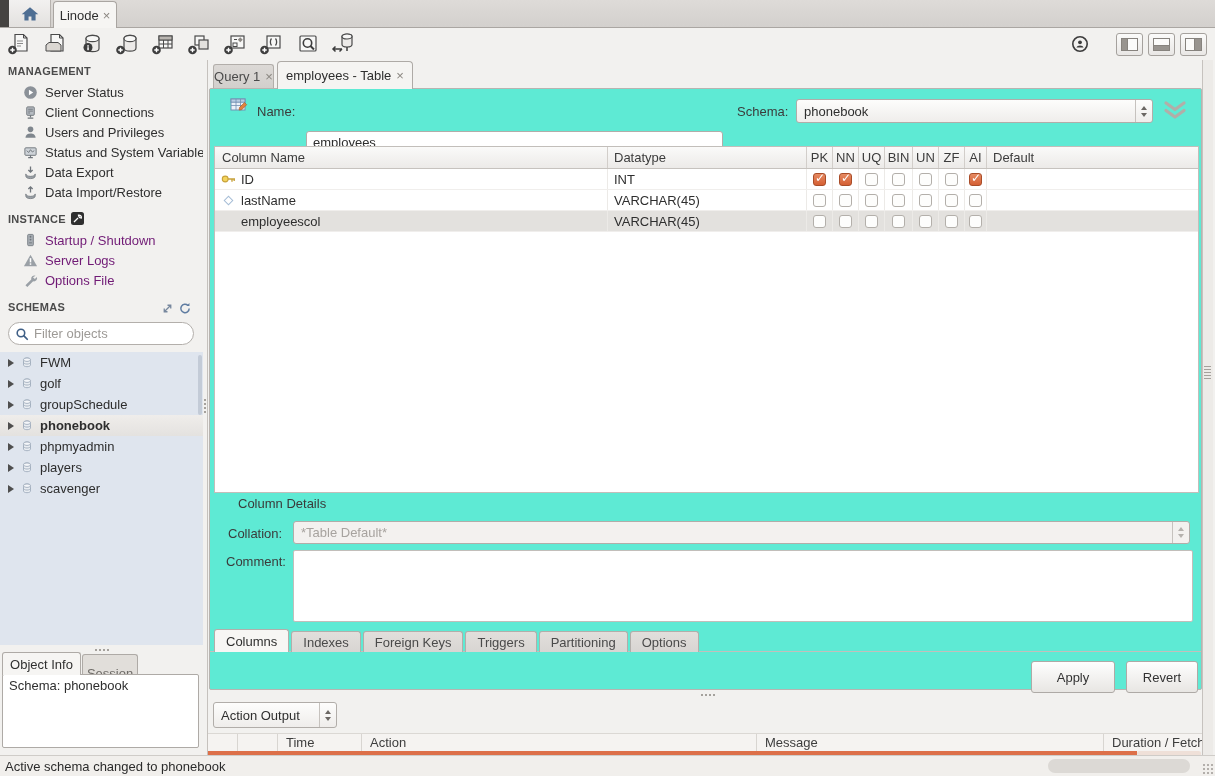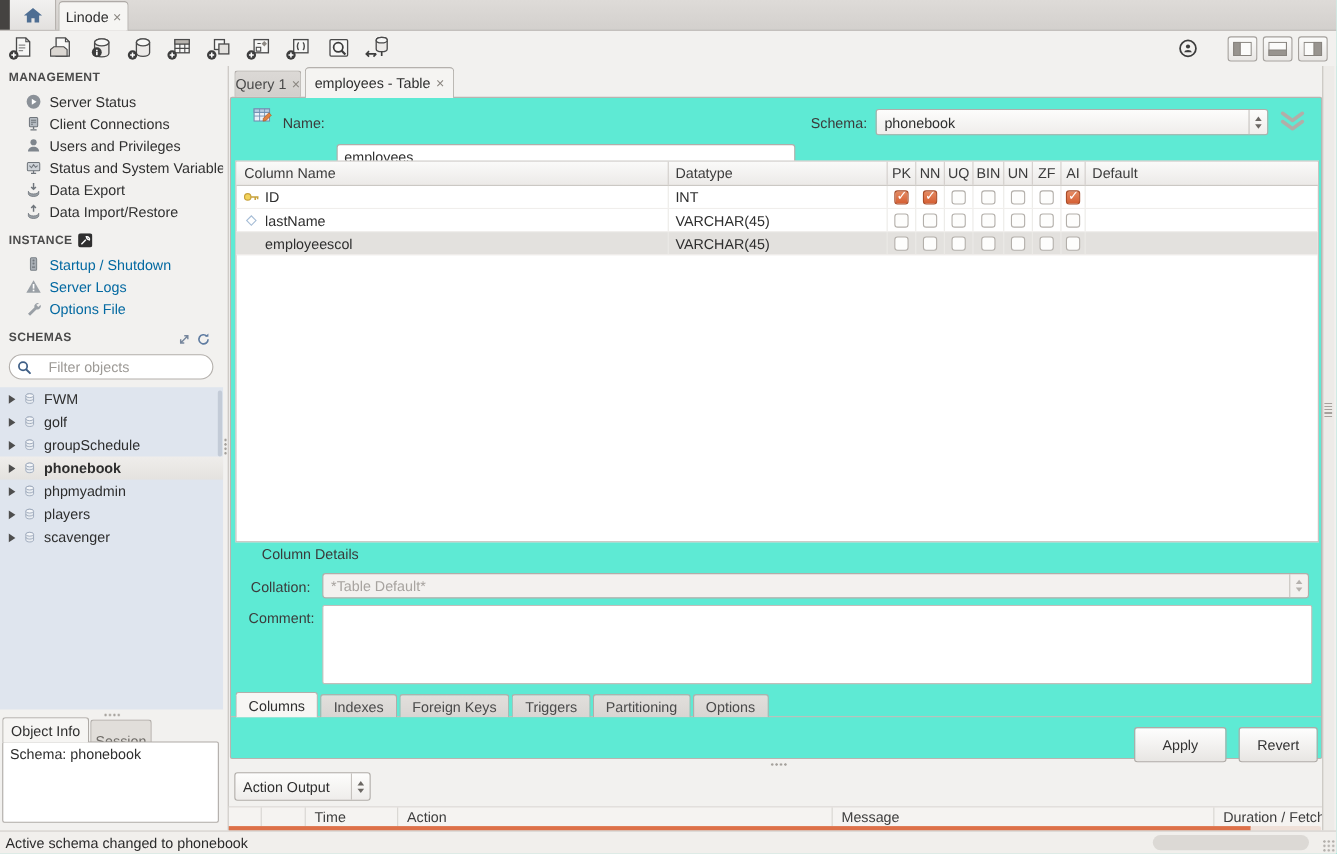--- a/index.html
+++ b/index.html
@@ -26,23 +26,23 @@
   .tb-right { position:absolute; right:8px; top:0; height:32px; display:flex; align-items:center; gap:5px; }
   .conn-ind { margin-right:22px; display:flex; align-items:center; }
   .toggle-btn { width:27px; height:23px; border:1px solid #a5a19d; border-radius:3px;
     background:linear-gradient(#fbfbfa,#e9e7e5); display:flex; align-items:center; justify-content:center; }
 
   
   .sidebar { position:absolute; left:0; top:60px; width:203px; height:695px; overflow:hidden; }
   .sec-title { position:absolute; left:8px; font-size:11px; font-weight:bold; color:#4b4b4b; letter-spacing:.3px; display:flex; align-items:center; gap:5px;}
   .nav-item { position:absolute; left:0; width:203px; height:20px; display:flex; align-items:center; padding-left:23px; gap:7px; white-space:nowrap; }
   .nav-item .lbl { color:#2f2f2f; }
-  .nav-item.disabled .lbl { color:#0369a1; }
+  .nav-item.disabled .lbl { color:#701a75; }
   .filter-box { position:absolute; left:8px; top:262px; width:186px; height:23px; background:#fff;
-    border:1px solid #b3afab; border-radius:12px; display:flex; align-items:center; padding:0 6px; gap:15px; }
+    border:1px solid #b3afab; border-radius:12px; display:flex; align-items:center; padding:0 6px; gap:5px; }
   .filter-box input { border:none; outline:none; width:140px; font:13px "Liberation Sans",sans-serif; color:#333; background:transparent; }
   .filter-box input::placeholder { color:#9d9a96; }
   .schema-list { position:absolute; left:0; top:292px; width:244px; height:293px; background:#dfe5ee; }
   .schema-row { height:21px; display:flex; align-items:center; padding-left:8px; gap:6px; }
   .schema-row .tri { width:0; height:0; border-left:6px solid #4e4e4e; border-top:4px solid transparent; border-bottom:4px solid transparent; }
   .schema-row .nm { color:#2d2d2d; }
   .schema-row.sel { background:linear-gradient(#efedeb,#e4e2df); }
   .schema-row.sel .nm { font-weight:bold; }
   .side-scroll { position:absolute; right:1px; top:295px; width:4px; height:60px; background:#c3cbd7; border-radius:2px; }
 

